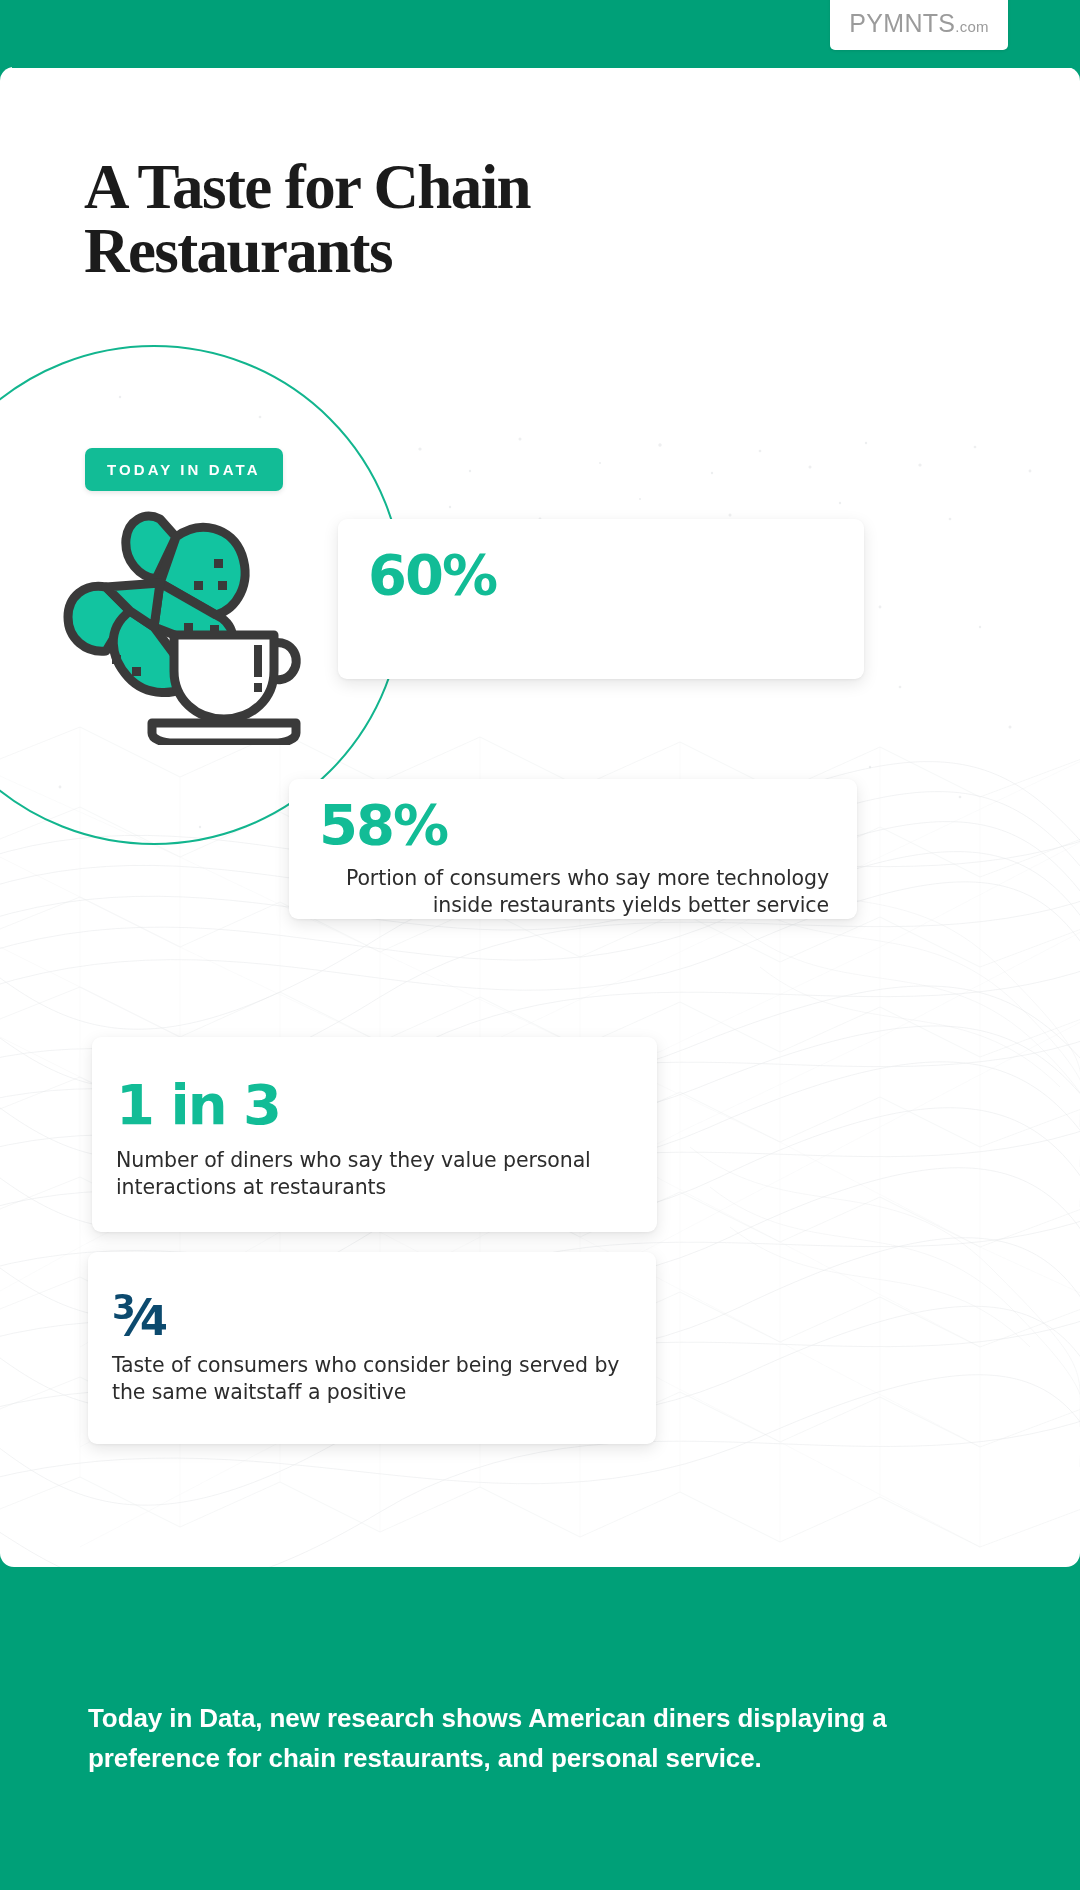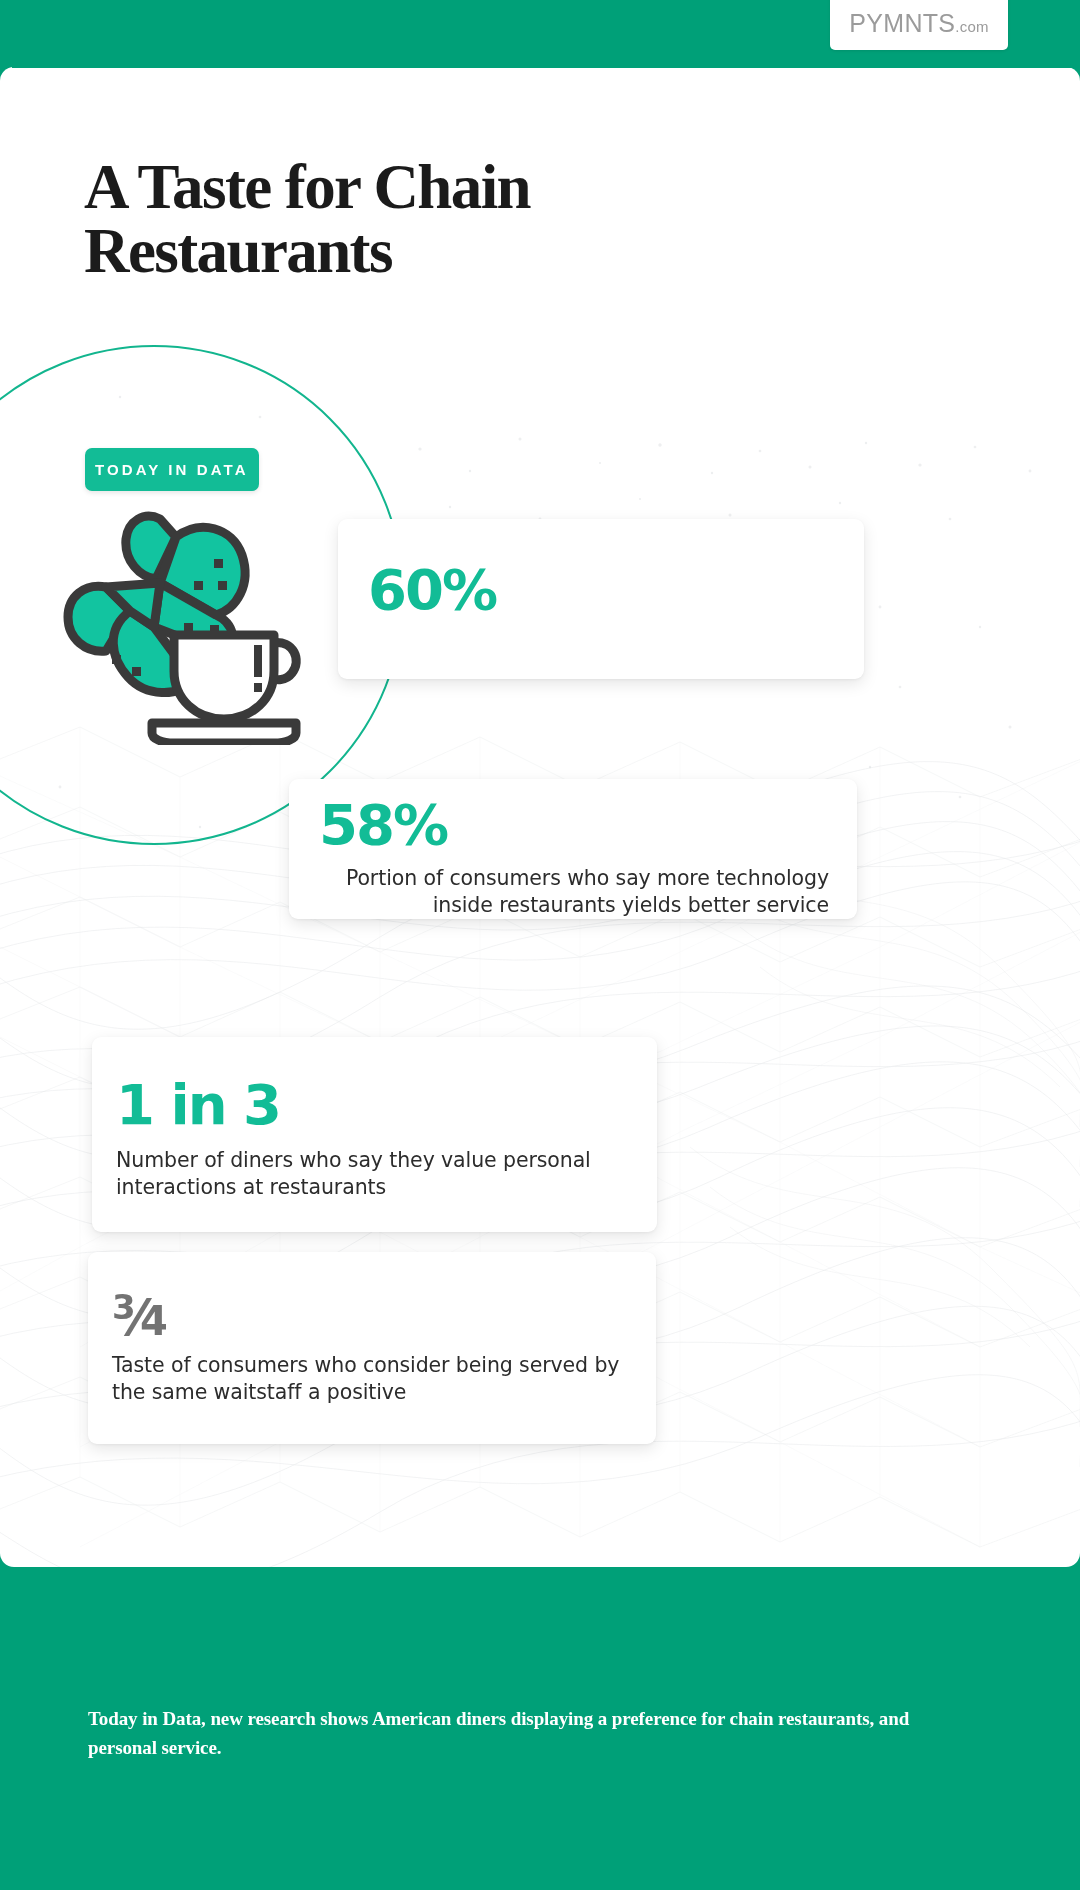--- a/index.html
+++ b/index.html
@@ -115,21 +115,21 @@
     z-index: 12;
     background: transparent;
   }
 
   
   .badge {
     position: absolute;
     left: 85px;
     top: 381px;
     height: 43px;
-    padding: 0 10px;
+    padding: 0 22px;
     background: #12BC96;
     border-radius: 7px;
     display: flex;
     align-items: center;
     justify-content: flex-end;
     z-index: 30;
     box-shadow: 0 2px 5px rgba(0,0,0,0.10);
   }
   .badge-label {
     color: #ffffff;
@@ -164,21 +164,21 @@
   .card-4 { left:  88px; top: 1185px; width: 568px; height: 192px; }
 
   .stat-num {
     font-family: "DejaVu Sans", sans-serif;
     font-weight: 700;
     color: #12BC96;
     letter-spacing: -2px;
     line-height: 1;
     white-space: nowrap;
   }
-  .card-1 .stat-num { position: absolute; left: 30px; top: 28px; font-size: 56px; margin-top: 15px; }
+  .card-1 .stat-num { position: absolute; left: 30px; top: 28px; font-size: 56px; }
   .card-2 .stat-num { position: absolute; left: 30px; top: 18px; font-size: 56px; }
   .card-3 .stat-num { position: absolute; left: 24px; top: 40px; font-size: 56px; }
   .card-4 .stat-num { position: absolute; left: 24px; top: 38px; font-size: 46px; }
 
   .stat-desc {
     position: absolute;
     font-family: "DejaVu Sans", sans-serif;
     font-size: 20.5px;
     line-height: 1.33;
     color: #2c2c2c;
@@ -188,47 +188,47 @@
   .card-2 .stat-desc { left: 30px; top: 86px; width: 510px; text-align: right; }
   .card-3 .stat-desc { left: 24px; top: 110px; width: 500px; }
   .card-4 .stat-desc { left: 24px; top: 100px; width: 510px; }
 
   
   .frac {
     display: inline-block;
     position: relative;
     font-family: "DejaVu Sans", sans-serif;
     font-weight: 700;
-    color: #737373;
+    color: #0c4a6e;
     font-size: 46px;
     line-height: 1;
   }
   .frac .num { font-size: 34px; vertical-align: super; line-height: 1; }
   .frac .sl  { font-size: 50px; }
   .frac .den { font-size: 40px; vertical-align: baseline; line-height: 1; }
 
   
   .footer {
     position: absolute;
     left: 0;
     top: 1567px;
     width: 1080px;
     height: 323px;
     background: #00A078;
     z-index: 5;
   }
   .footer-text {
     position: absolute;
     left: 88px;
-    top: 137px;
+    top: 131px;
     width: 880px;
     color: #ffffff;
-    font-family: Liberation Serif, serif;
+    font-family: Liberation Sans, sans-serif;
     font-weight: 700;
-    font-size: 19px;
+    font-size: 26px;
     line-height: 1.55;
     letter-spacing: -0.1px;
   }
 </style>
 </head>
 <body>
 
 <div class="poster">
 
   <div class="topbar">

